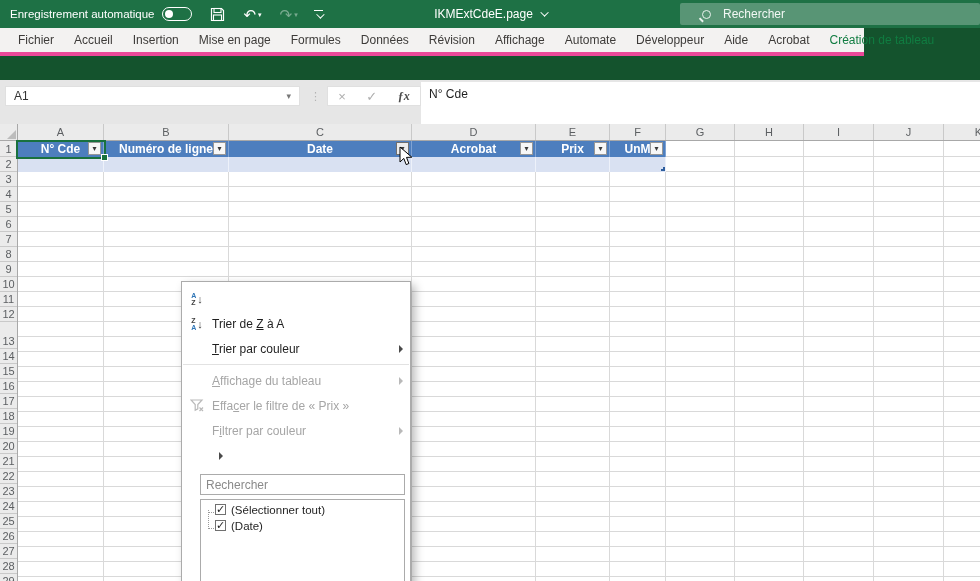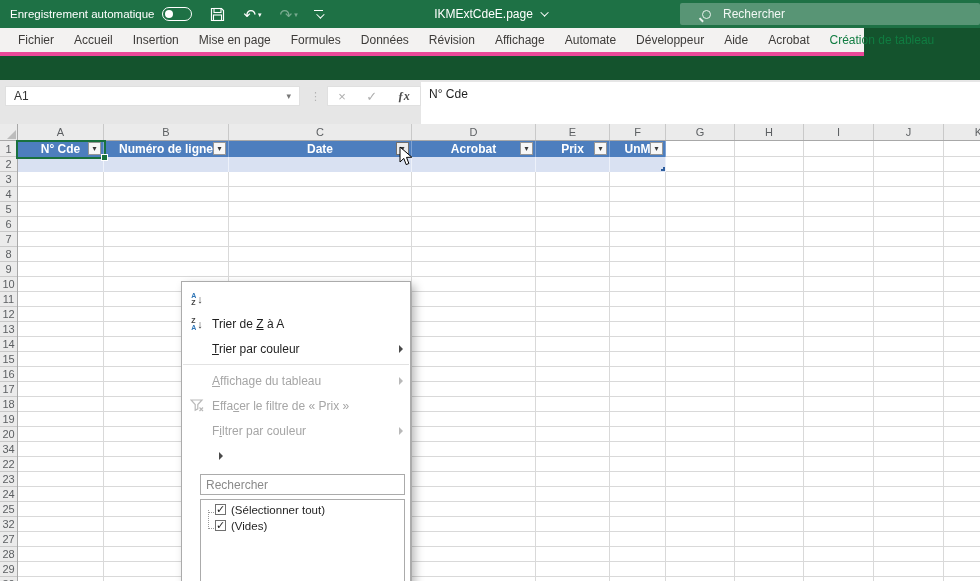--- a/index.html
+++ b/index.html
@@ -225,47 +225,47 @@
         <div class="rowh" style="height: 15px;">8</div>
 
         <div class="rowh" style="height: 15px;">9</div>
 
         <div class="rowh" style="height: 15px;">10</div>
 
         <div class="rowh" style="height: 15px;">11</div>
 
         <div class="rowh" style="height: 15px;">12</div>
 
-        <div class="rowh" style="height: 15px;">13</div>
+        <div class="rowh" style="height: 15px; margin-top: 12px;">13</div>
 
         <div class="rowh" style="height: 15px;">14</div>
 
         <div class="rowh" style="height: 15px;">15</div>
 
         <div class="rowh" style="height: 15px;">16</div>
 
         <div class="rowh" style="height: 15px;">17</div>
 
         <div class="rowh" style="height: 15px;">18</div>
 
         <div class="rowh" style="height: 15px;">19</div>
 
         <div class="rowh" style="height: 15px;">20</div>
 
-        <div class="rowh" style="height: 15px;">34</div>
+        <div class="rowh" style="height: 15px;">21</div>
 
         <div class="rowh" style="height: 15px;">22</div>
 
         <div class="rowh" style="height: 15px;">23</div>
 
         <div class="rowh" style="height: 15px;">24</div>
 
         <div class="rowh" style="height: 15px;">25</div>
 
-        <div class="rowh" style="height: 15px;">32</div>
+        <div class="rowh" style="height: 15px;">26</div>
 
         <div class="rowh" style="height: 15px;">27</div>
 
         <div class="rowh" style="height: 15px;">28</div>
 
         <div class="rowh" style="height: 15px;">29</div>
 
         <div class="rowh" style="height: 15px;">30</div>
 
     </div>
@@ -432,21 +432,21 @@
       <input class="fsearch" type="text" placeholder="Rechercher" style="">
 
       <div class="flist">
         <div class="tree-vline"></div>
         <div class="cb-row checked">
           <span class="cbox"></span>
           <span class="cb-label">(Sélectionner tout)</span>
         </div>
         <div class="cb-row checked">
           <span class="cbox"></span>
-          <span class="cb-label">(Vides)</span>
+          <span class="cb-label">(Date)</span>
         </div>
       </div>
 
     </div>
   </div>
 
   <svg class="cursor" width="15" height="21" viewBox="0 0 15 21">
     <path d="M1,1 L1,16 L4.8,12.4 L7.2,18.6 L9.9,17.5 L7.5,11.4 L12.8,11.2 Z" fill="#fff" stroke="#000" stroke-width="1"></path>
   </svg>
 </div>

